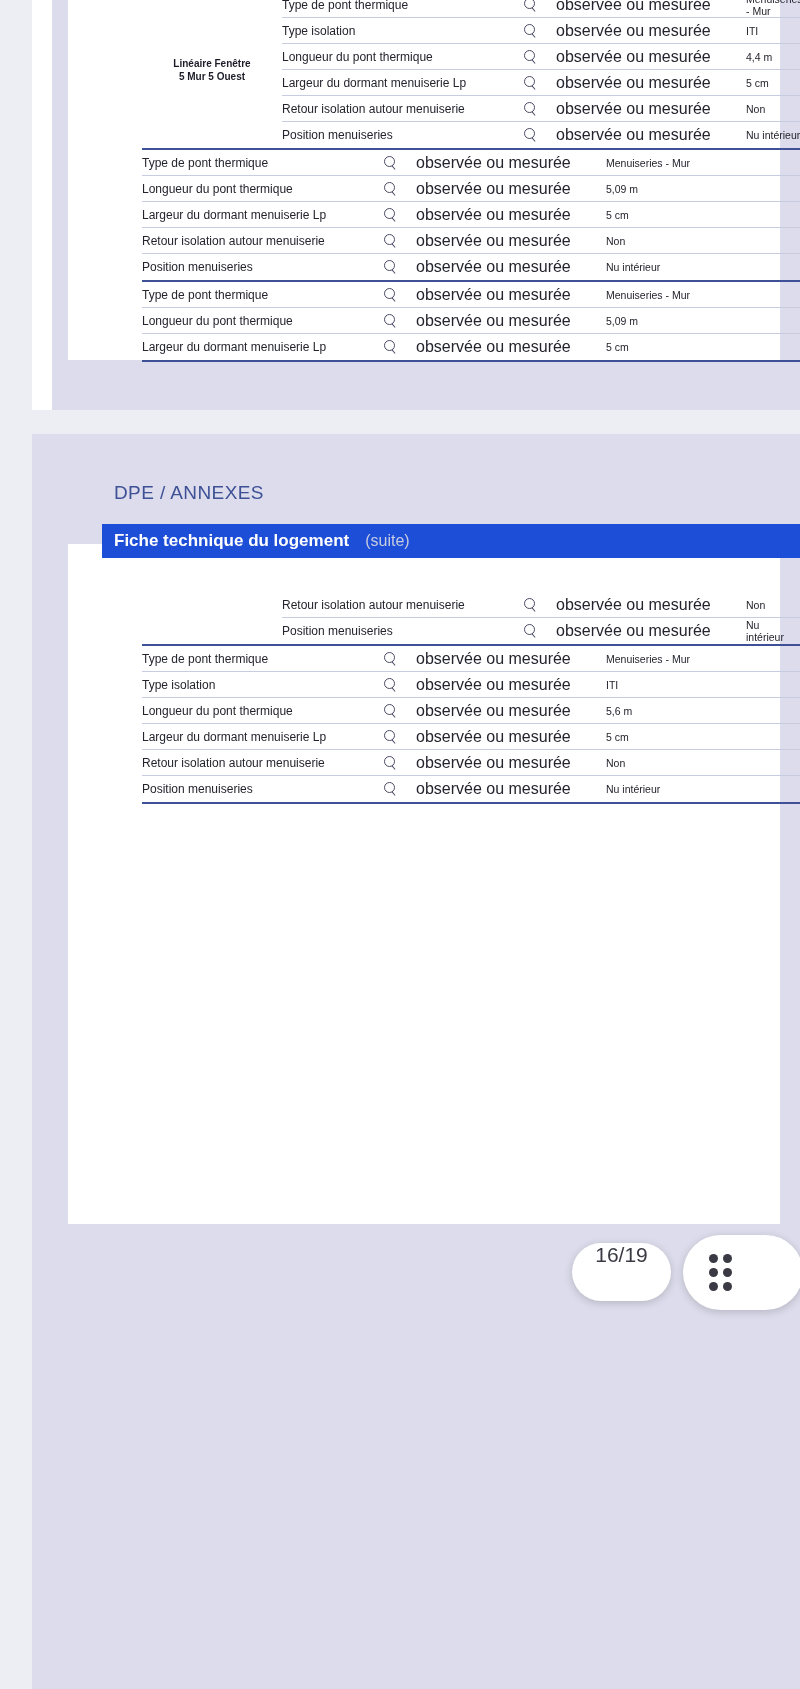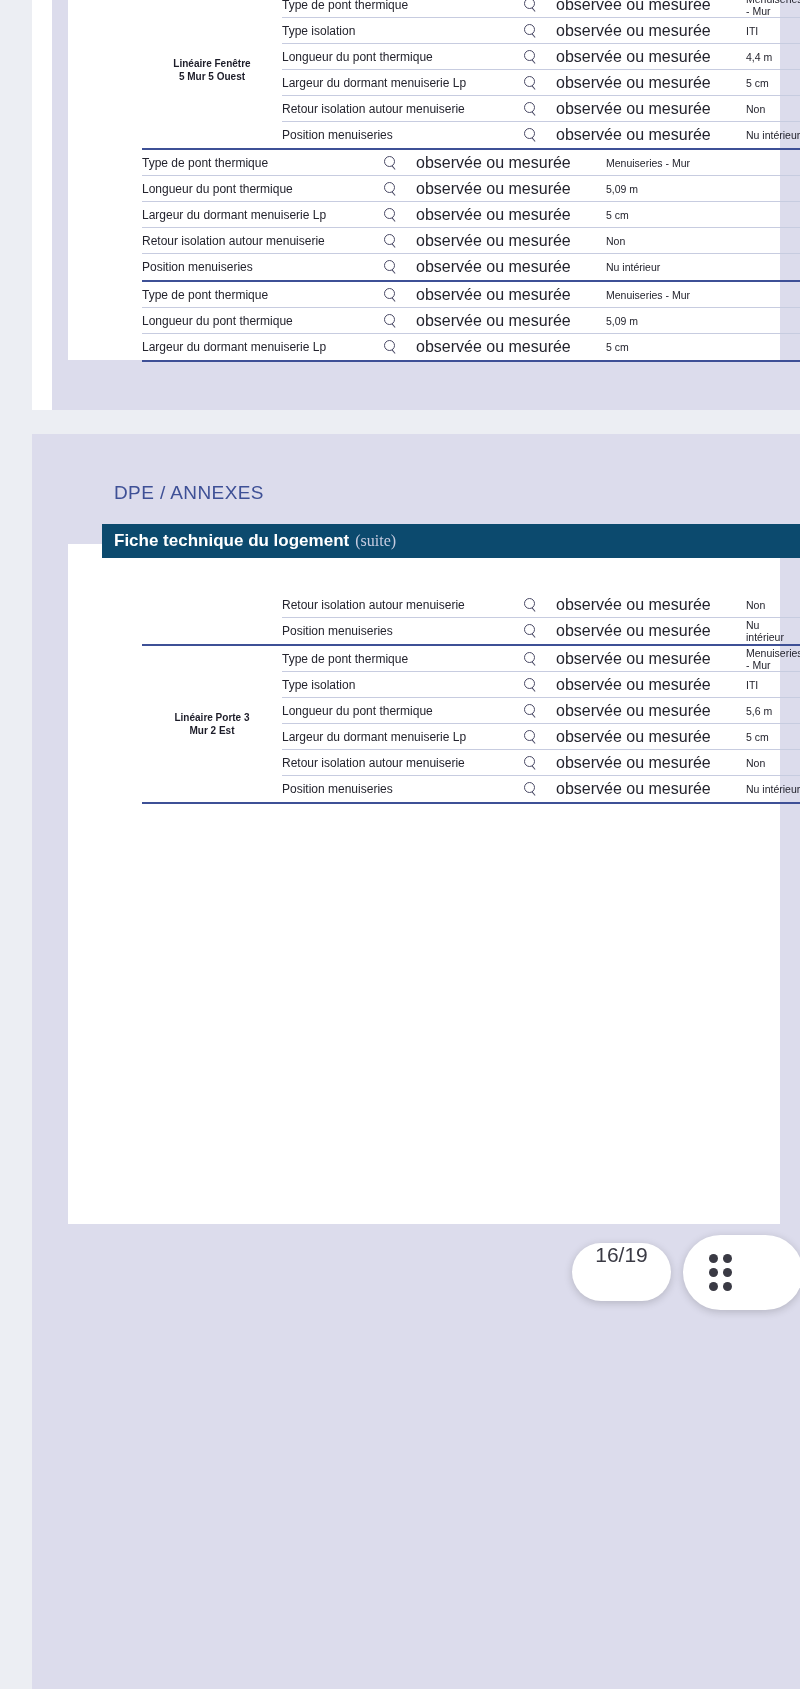--- a/index.html
+++ b/index.html
@@ -150,34 +150,33 @@
     font-weight: normal;
     color: #3e5096;
     letter-spacing: 0.4px;
   }
   .banner {
     position: absolute;
     left: 70px;
     top: 90px;
     right: 0;
     height: 34px;
-    background: #0c4a6e;
+    background: #1d4ed8;
     color: #ffffff;
     display: flex;
     align-items: center;
     padding-left: 12px;
     font-size: 17px;
     font-weight: bold;
   }
   .banner .suite {
     font-weight: normal;
     color: #c7cce0;
-    margin-left: 6px;
+    margin-left: 16px;
     font-size: 16px;
-    font-family: Liberation Serif, serif;
   }
   .colhead {
     position: absolute;
     left: 110px;
     top: 136px;
     right: 10px;
     height: 22px;
     display: flex;
     align-items: center;
     border-bottom: 1.5px solid #3e5096;
@@ -376,26 +375,20 @@
         <div class="grow">
           <div class="cell-label">Position menuiseries</div>
           <div class="cell-icon"><span class="magnifier"></span></div>
           <div class="cell-origin">observée ou mesurée</div>
           <div class="cell-value">Nu intérieur</div>
         </div>
       </div>
     </div>
 
     <div class="group">
-      <div class="group-label">
-        <span>
-          <span>Linéaire Porte 3</span><br>
-          <span>Mur 2 Est</span>
-        </span>
-      </div>
       <div class="group-rows">
         <div class="grow">
           <div class="cell-label">Type de pont thermique</div>
           <div class="cell-icon"><span class="magnifier"></span></div>
           <div class="cell-origin">observée ou mesurée</div>
           <div class="cell-value">Menuiseries - Mur</div>
         </div>
         <div class="grow">
           <div class="cell-label">Type isolation</div>
           <div class="cell-icon"><span class="magnifier"></span></div>

